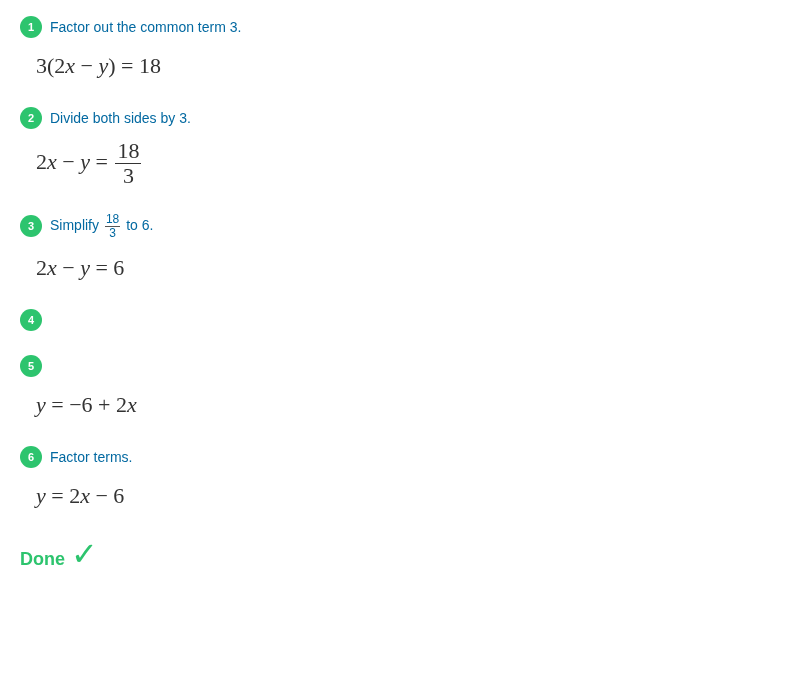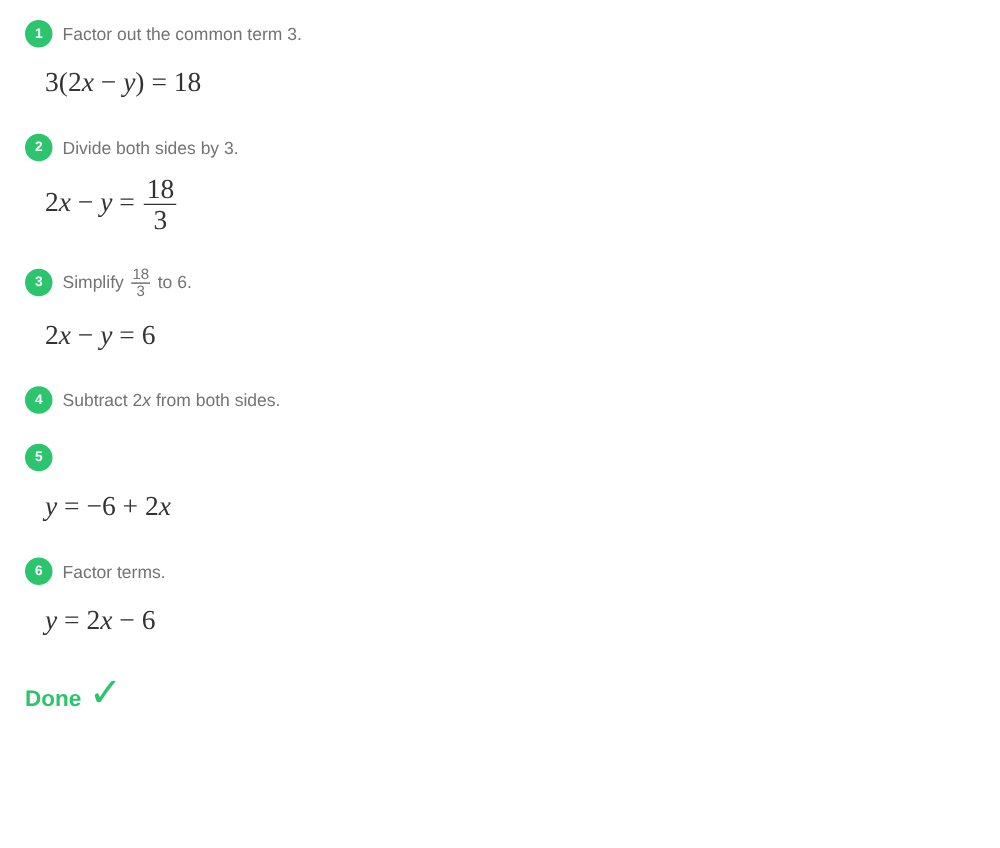--- a/index.html
+++ b/index.html
@@ -39,21 +39,21 @@
       justify-content: center;
       font-size: 11px;
       font-family: Arial, sans-serif;
       font-weight: bold;
       flex-shrink: 0;
     }
 
     .step-text {
       font-family: Arial, sans-serif;
       font-size: 14px;
-      color: #737373;
+      color: #0369a1;
     }
 
     .math-display {
       font-size: 22px;
       margin-left: 16px;
       margin-top: 4px;
       line-height: 1.6;
     }
 
     .fraction {
@@ -162,21 +162,20 @@
     </span>
   </div>
   <div class="math-display">
     2<span class="italic">x</span> − <span class="italic">y</span> = 6
   </div>
 </div>
 
 <div class="step">
   <div class="step-header">
     <div class="step-number">4</div>
-    <span class="step-text">Subtract 2<span class="italic">x</span> from both sides.</span>
   </div>
 </div>
 
 <div class="step">
   <div class="step-header">
     <div class="step-number">5</div>
   </div>
   <div class="math-display">
     <span class="italic">y</span> = −6 + 2<span class="italic">x</span>
   </div>

